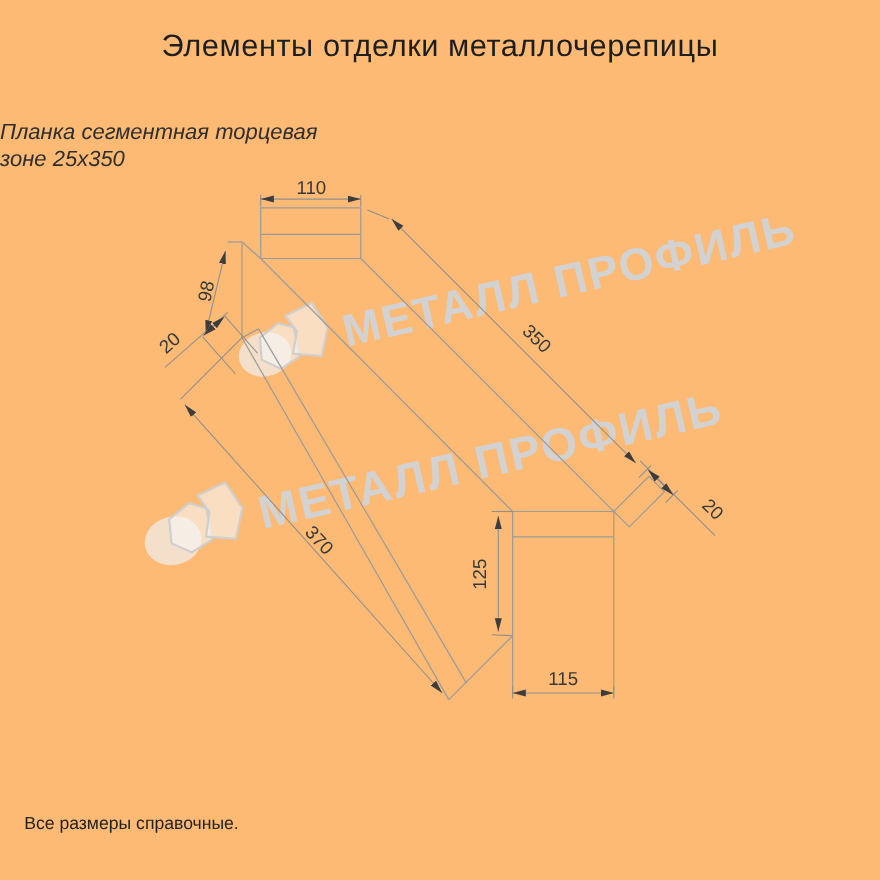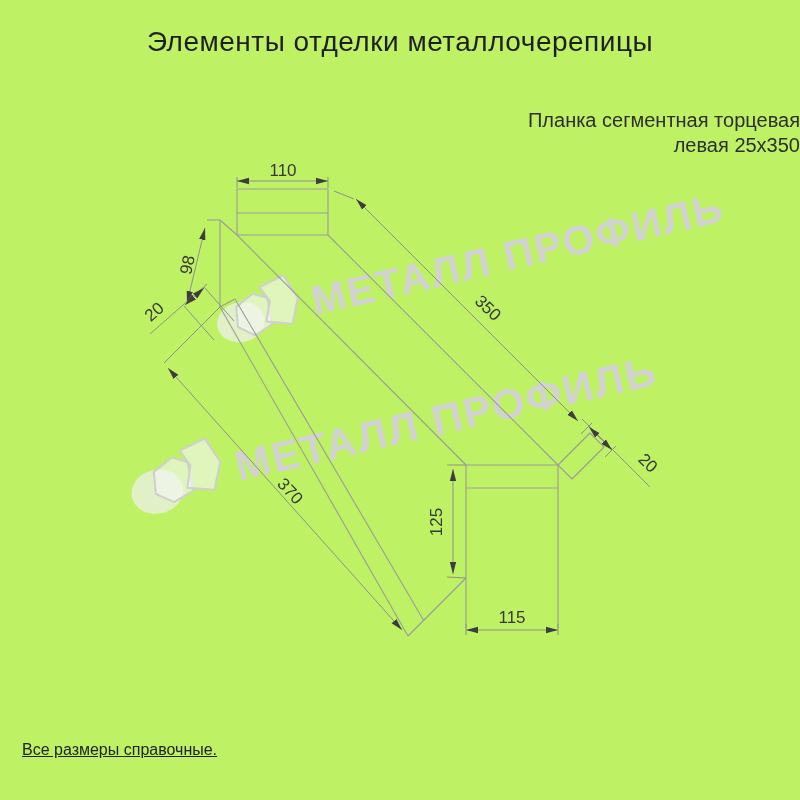--- a/index.html
+++ b/index.html
@@ -1,36 +1,36 @@
 <!DOCTYPE html>
 <html><head>
 <meta charset="utf-8">
 <style>
   html,body{margin:0;padding:0;background:#ffffff;}
   .page{
     position:relative;
     width:800px;height:800px;
-    background:#bef264;
+    background:#fdba74;
     font-family:"Liberation Sans", sans-serif;
     overflow:hidden;
   }
   .title{
     position:absolute;left:0;top:26px;width:800px;
     text-align:center;
     font-size:28px;font-weight:400;color:#1e1e1e;
     letter-spacing:0.5px;
   }
   .subtitle{
     position:absolute;left:0;top:108px;width:800px;
-    text-align:right;
-    font-size:20px;color:#2e2e2e;line-height:25px;
+    text-align:left;
+    font-size:20px;color:#2e2e2e;line-height:25px;font-style:italic;
   }
   .footer{
     position:absolute;left:22px;top:738px;width:740px;
-    font-size:16px;color:#222;line-height:23px;text-decoration:underline;
+    font-size:16px;color:#222;line-height:23px;
   }
   svg text.dim{
     font-family:"Liberation Sans", sans-serif;
     font-size:17px;fill:#383838;
   }
   svg text.wm{
     font-family:"Liberation Sans", sans-serif;
     font-weight:bold;fill:#d2d2d2;letter-spacing:2px;
   }
   svg .ln{stroke:#9b9b9b;stroke-width:1.1;fill:none;stroke-linejoin:round;}
@@ -39,21 +39,21 @@
 </style>
 </head>
 <body>
 
 <div class="page">
 
   <div class="title">Элементы отделки металлочерепицы</div>
 
   <div class="subtitle">
     <div>Планка сегментная торцевая</div>
-    <div>левая 25х350</div>
+    <div>зоне 25х350</div>
   </div>
 
   <svg width="800" height="800" viewBox="0 0 800 800" style="position:absolute;left:0;top:0;">
     <defs>
       <marker id="ah" orient="auto-start-reverse" markerWidth="13" markerHeight="8" refX="12" refY="4" markerUnits="userSpaceOnUse">
         <path d="M0,0.8 L12,4 L0,7.2 Z" fill="#3d3d3d"></path>
       </marker>
     </defs>
 
     <g transform="translate(240,345) rotate(-13)">

